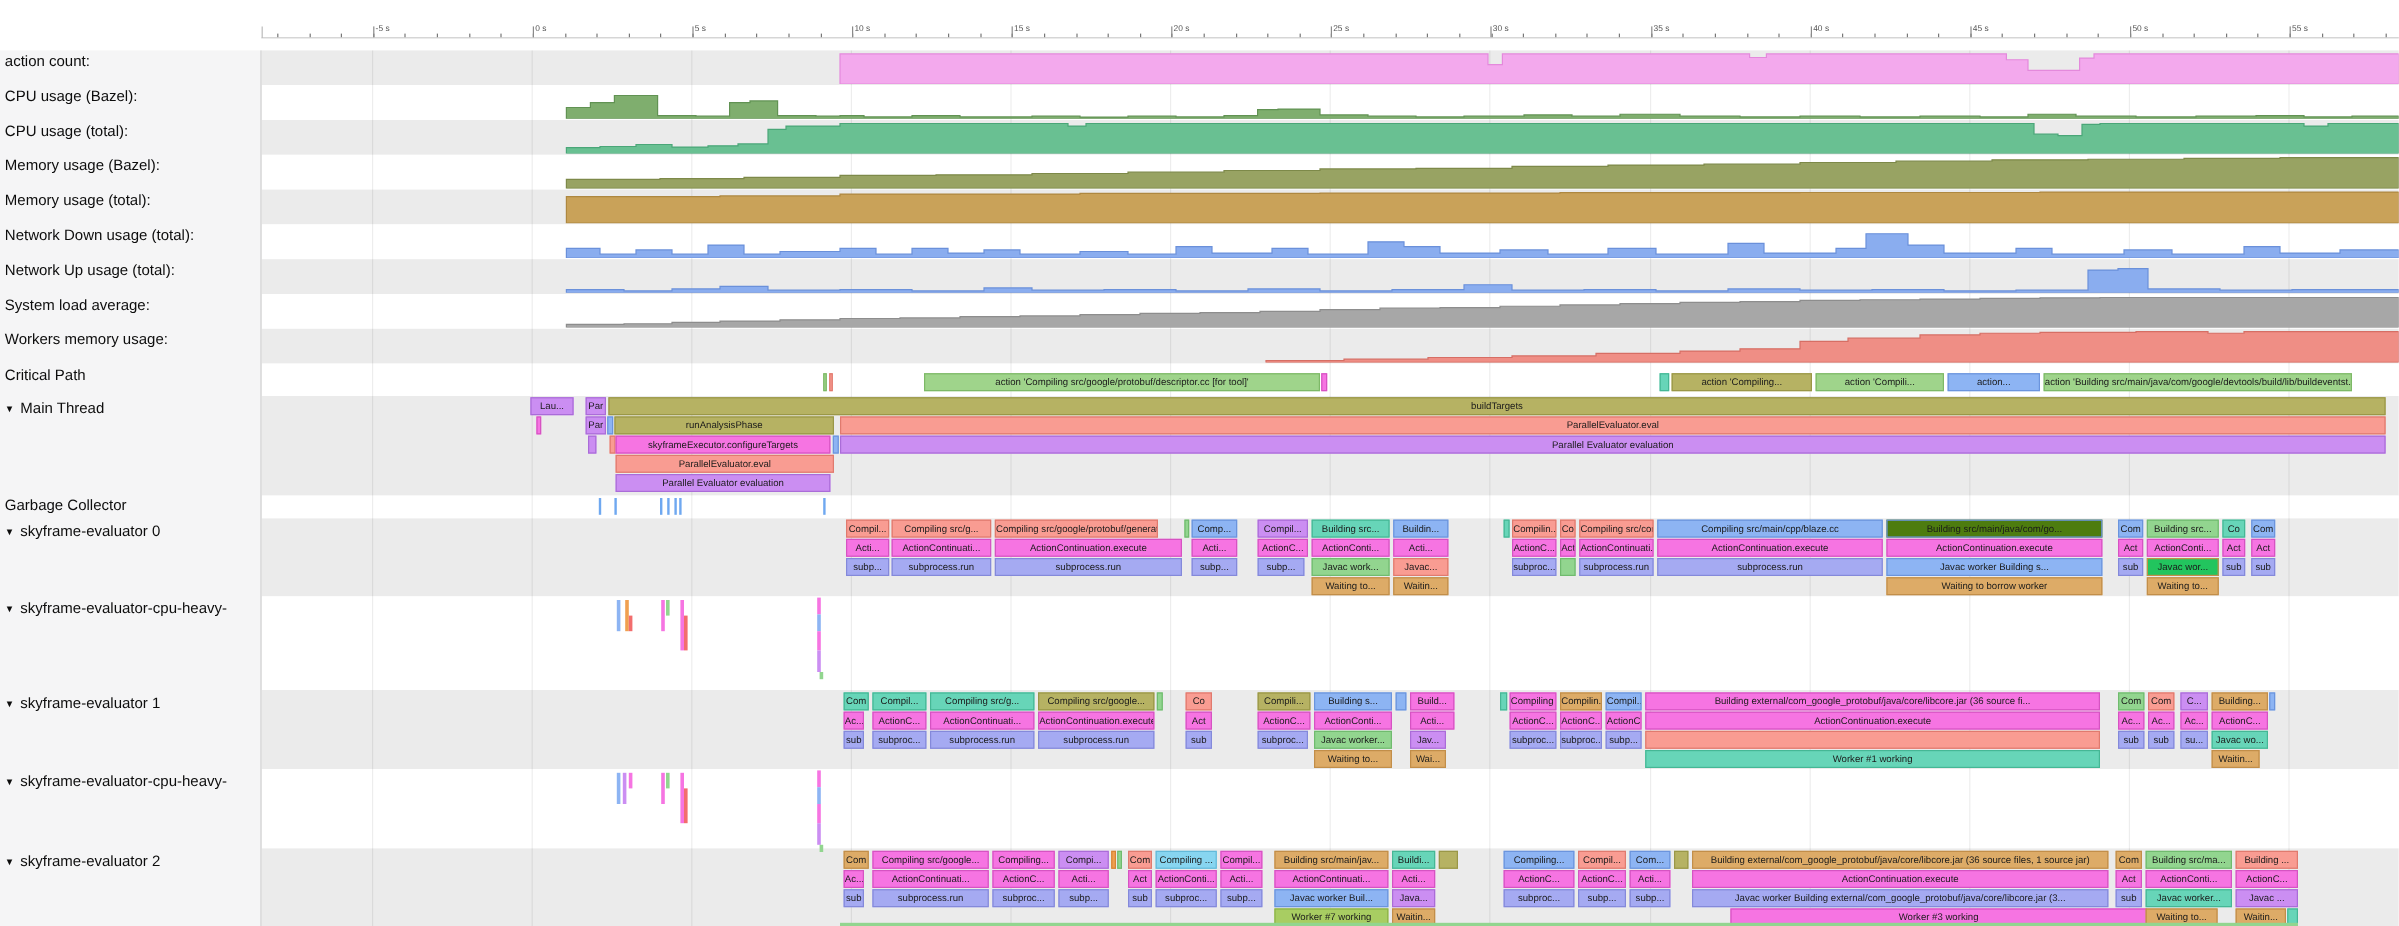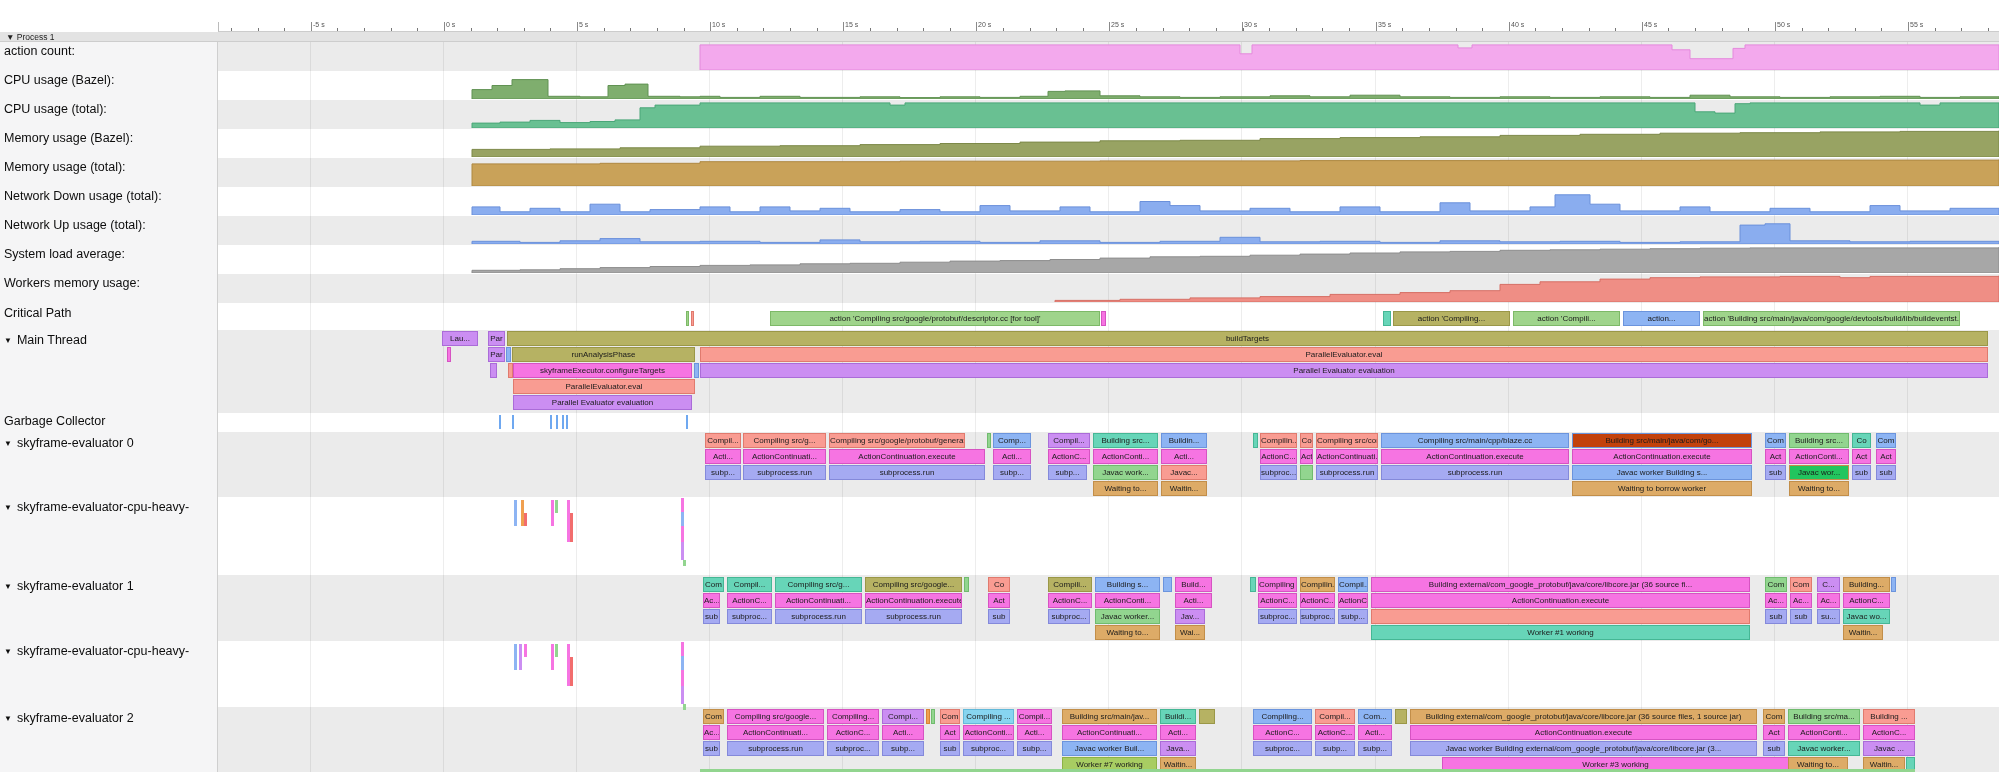--- a/index.html
+++ b/index.html
@@ -125,23 +125,20 @@
       <div class="rmaj" style="left: 1290px;"></div>
       <div class="rlab" style="left: 1292px;">40 s</div>
       <div class="rmaj" style="left: 1423px;"></div>
       <div class="rlab" style="left: 1425px;">45 s</div>
       <div class="rmaj" style="left: 1556px;"></div>
       <div class="rlab" style="left: 1558px;">50 s</div>
       <div class="rmaj" style="left: 1689px;"></div>
       <div class="rlab" style="left: 1691px;">55 s</div>
     </div>
 
-  <div id="process-header">
-    <span>▼ Process 1</span>
-  </div>
 
   <div id="tracks">
     <div id="stripes">
         <div class="stripe" style="top: 0px; height: 29px; background: rgb(235, 235, 235);"></div>
         <div class="stripe" style="top: 29px; height: 29px; background: rgb(255, 255, 255);"></div>
         <div class="stripe" style="top: 58px; height: 29px; background: rgb(235, 235, 235);"></div>
         <div class="stripe" style="top: 87px; height: 29px; background: rgb(255, 255, 255);"></div>
         <div class="stripe" style="top: 116px; height: 29px; background: rgb(235, 235, 235);"></div>
         <div class="stripe" style="top: 145px; height: 29px; background: rgb(255, 255, 255);"></div>
         <div class="stripe" style="top: 174px; height: 29px; background: rgb(235, 235, 235);"></div>
@@ -247,21 +244,21 @@
         <div class="slice" style="left: 1048px; top: 423px; width: 39px; height: 15px; background: rgb(165, 170, 242); border-color: rgb(132, 137, 218);">subp...</div>
         <div class="slice" style="left: 1093px; top: 423px; width: 65px; height: 15px; background: rgb(146, 213, 143); border-color: rgb(112, 187, 110);">Javac work...</div>
         <div class="slice" style="left: 1161px; top: 423px; width: 46px; height: 15px; background: rgb(249, 156, 146); border-color: rgb(224, 122, 110);">Javac...</div>
         <div class="slice" style="left: 1093px; top: 439px; width: 65px; height: 15px; background: rgb(221, 171, 103); border-color: rgb(194, 142, 73);">Waiting to...</div>
         <div class="slice" style="left: 1161px; top: 439px; width: 46px; height: 15px; background: rgb(221, 171, 103); border-color: rgb(194, 142, 73);">Waitin...</div>
         <div class="slice" style="left: 1253px; top: 391px; width: 5px; height: 15px; background: rgb(103, 213, 184); border-color: rgb(69, 183, 149);"></div>
         <div class="slice" style="left: 1260px; top: 391px; width: 37px; height: 15px; background: rgb(249, 156, 146); border-color: rgb(224, 122, 110);">Compilin...</div>
         <div class="slice" style="left: 1300px; top: 391px; width: 13px; height: 15px; background: rgb(249, 156, 146); border-color: rgb(224, 122, 110);">Co</div>
         <div class="slice" style="left: 1316px; top: 391px; width: 62px; height: 15px; background: rgb(249, 156, 146); border-color: rgb(224, 122, 110);">Compiling src/core/...</div>
         <div class="slice" style="left: 1381px; top: 391px; width: 188px; height: 15px; background: rgb(141, 180, 243); border-color: rgb(107, 148, 221);">Compiling src/main/cpp/blaze.cc</div>
-        <div class="slice" style="left: 1572px; top: 391px; width: 180px; height: 15px; background: #c2410c; border-color: rgb(107, 148, 221);">Building src/main/java/com/go...</div>
+        <div class="slice" style="left: 1572px; top: 391px; width: 180px; height: 15px; background: #4d7c0f; border-color: rgb(107, 148, 221);">Building src/main/java/com/go...</div>
         <div class="slice" style="left: 1260px; top: 407px; width: 37px; height: 15px; background: rgb(246, 116, 226); border-color: rgb(214, 83, 194);">ActionC...</div>
         <div class="slice" style="left: 1300px; top: 407px; width: 13px; height: 15px; background: rgb(246, 116, 226); border-color: rgb(214, 83, 194);">Act</div>
         <div class="slice" style="left: 1316px; top: 407px; width: 62px; height: 15px; background: rgb(246, 116, 226); border-color: rgb(214, 83, 194);">ActionContinuati...</div>
         <div class="slice" style="left: 1381px; top: 407px; width: 188px; height: 15px; background: rgb(246, 116, 226); border-color: rgb(214, 83, 194);">ActionContinuation.execute</div>
         <div class="slice" style="left: 1572px; top: 407px; width: 180px; height: 15px; background: rgb(246, 116, 226); border-color: rgb(214, 83, 194);">ActionContinuation.execute</div>
         <div class="slice" style="left: 1260px; top: 423px; width: 37px; height: 15px; background: rgb(165, 170, 242); border-color: rgb(132, 137, 218);">subproc...</div>
         <div class="slice" style="left: 1300px; top: 423px; width: 13px; height: 15px; background: rgb(146, 213, 143); border-color: rgb(112, 187, 110);"></div>
         <div class="slice" style="left: 1316px; top: 423px; width: 62px; height: 15px; background: rgb(165, 170, 242); border-color: rgb(132, 137, 218);">subprocess.run</div>
         <div class="slice" style="left: 1381px; top: 423px; width: 188px; height: 15px; background: rgb(165, 170, 242); border-color: rgb(132, 137, 218);">subprocess.run</div>
         <div class="slice" style="left: 1572px; top: 423px; width: 180px; height: 15px; background: rgb(141, 180, 243); border-color: rgb(107, 148, 221);">Javac worker Building s...</div>

